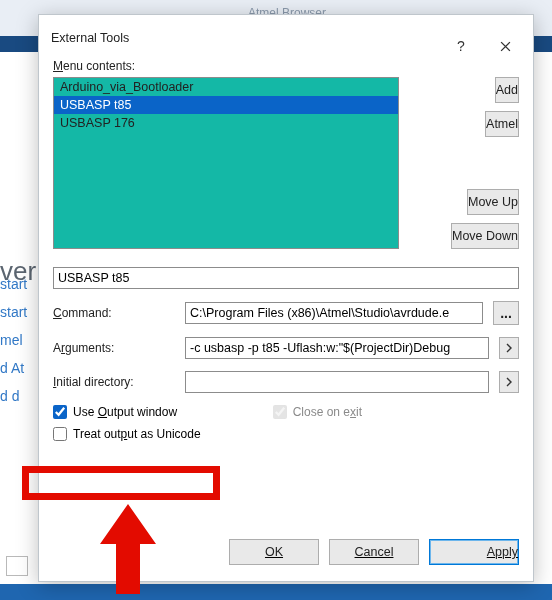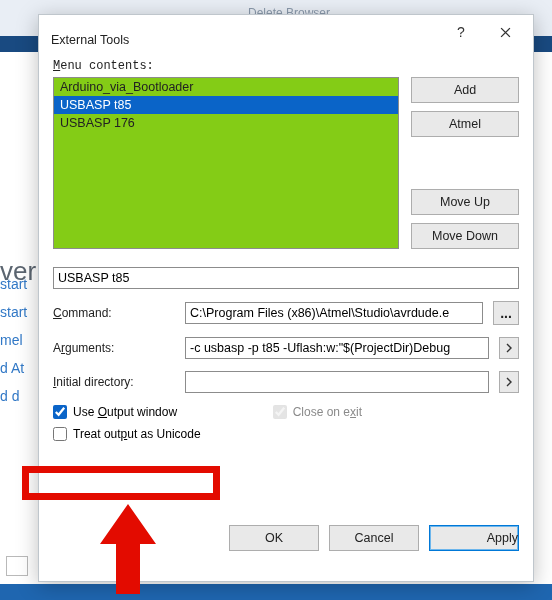--- a/index.html
+++ b/index.html
@@ -47,55 +47,55 @@
   .dialog {
     position: absolute;
     left: 38px; top: 14px;
     width: 496px; height: 568px;
     background: #ffffff;
     border: 1px solid #bfc6cc;
     box-shadow: 0 4px 20px rgba(0,0,0,0.25);
   }
   .titlebar {
     height: 32px;
-    display: flex; align-items: flex-end;
-    padding: 4px 6px 0 12px;
+    display: flex; align-items: flex-start;
+    padding: 16px 6px 0 12px;
   }
   .titlebar .title { flex: 1; font-size: 12.5px; color: #222; }
   .titlebar .tbtn {
     width: 44px; height: 30px;
     display:flex; align-items:center; justify-content:center;
     color:#333;
   }
   .titlebar svg { width:11px; height:11px; }
 
   .content {
     padding: 12px 14px 14px 14px;
     height: calc(100% - 32px);
     position: relative;
   }
 
-  .section-label { color:#222; margin-bottom:4px;font-family:Liberation Mono, monospace; }
+  .section-label { color:#222; margin-bottom:4px; }
   .section-label .ul { text-decoration: underline; }
 
   .top-row { display:flex; gap:12px; }
   .listbox {
     flex: 1;
     height: 172px;
     border: 1px solid #8c8c8c;
-    background: #84cc16;
+    background: #14b8a6;
     overflow: auto;
     font-size: 12.5px;
   }
   .listbox .item { padding: 2px 6px; color:#222; }
   .listbox .item.selected { background:#0a64c8; color:#fff; }
 
   .side-buttons {
     width: 108px;
-    display:flex; flex-direction:column; gap:8px;
+    display:flex; flex-direction:column; gap:8px;align-items:flex-end;
   }
   .spacer-flex { flex: 1; }
   .btn {
     height: 26px;
     background: #e9e9e9;
     border: 1px solid #adadad;
     font-size: 12.5px;
     color:#222;
     cursor: pointer;
   }
@@ -133,41 +133,41 @@
     margin-bottom: 14px;
   }
   .checks-col { display:flex; flex-direction:column; gap:8px; }
   .chk { display:flex; align-items:center; gap:6px; }
   .chk input { width:14px; height:14px; accent-color:#0a64c8; }
   .chk label .ul { text-decoration: underline; }
   .chk.disabled { color:#8a8a8a; }
   .chk.disabled input { opacity: .6; }
 
   .bottom-buttons {
-    position:absolute; right:14px; bottom:30px;
-    display:flex; gap:10px;
+    position:absolute; right:14px; bottom:16px;
+    display:flex; gap:10px;text-decoration:underline;
   }
   .bottom-buttons .btn { width: 90px; }
 
   
   .highlight-box {
     position:absolute;
     border: 7px solid #e30b00;
     pointer-events:none;
   }
   .big-arrow {
     position:absolute;
     pointer-events:none;
   }
 </style>
 </head>
 <body>
 
 <div class="bg">
-  <div class="tab-hint">Delete Browser</div>
+  <div class="tab-hint">Atmel Browser</div>
   <div class="blue-bar"></div>
   <div class="ver">ver</div>
   <div class="left-text">start
 start
 mel
 d At
 d d</div>
   <div class="bottom-blue"></div>
   <div class="dropdown"></div>
 </div>

